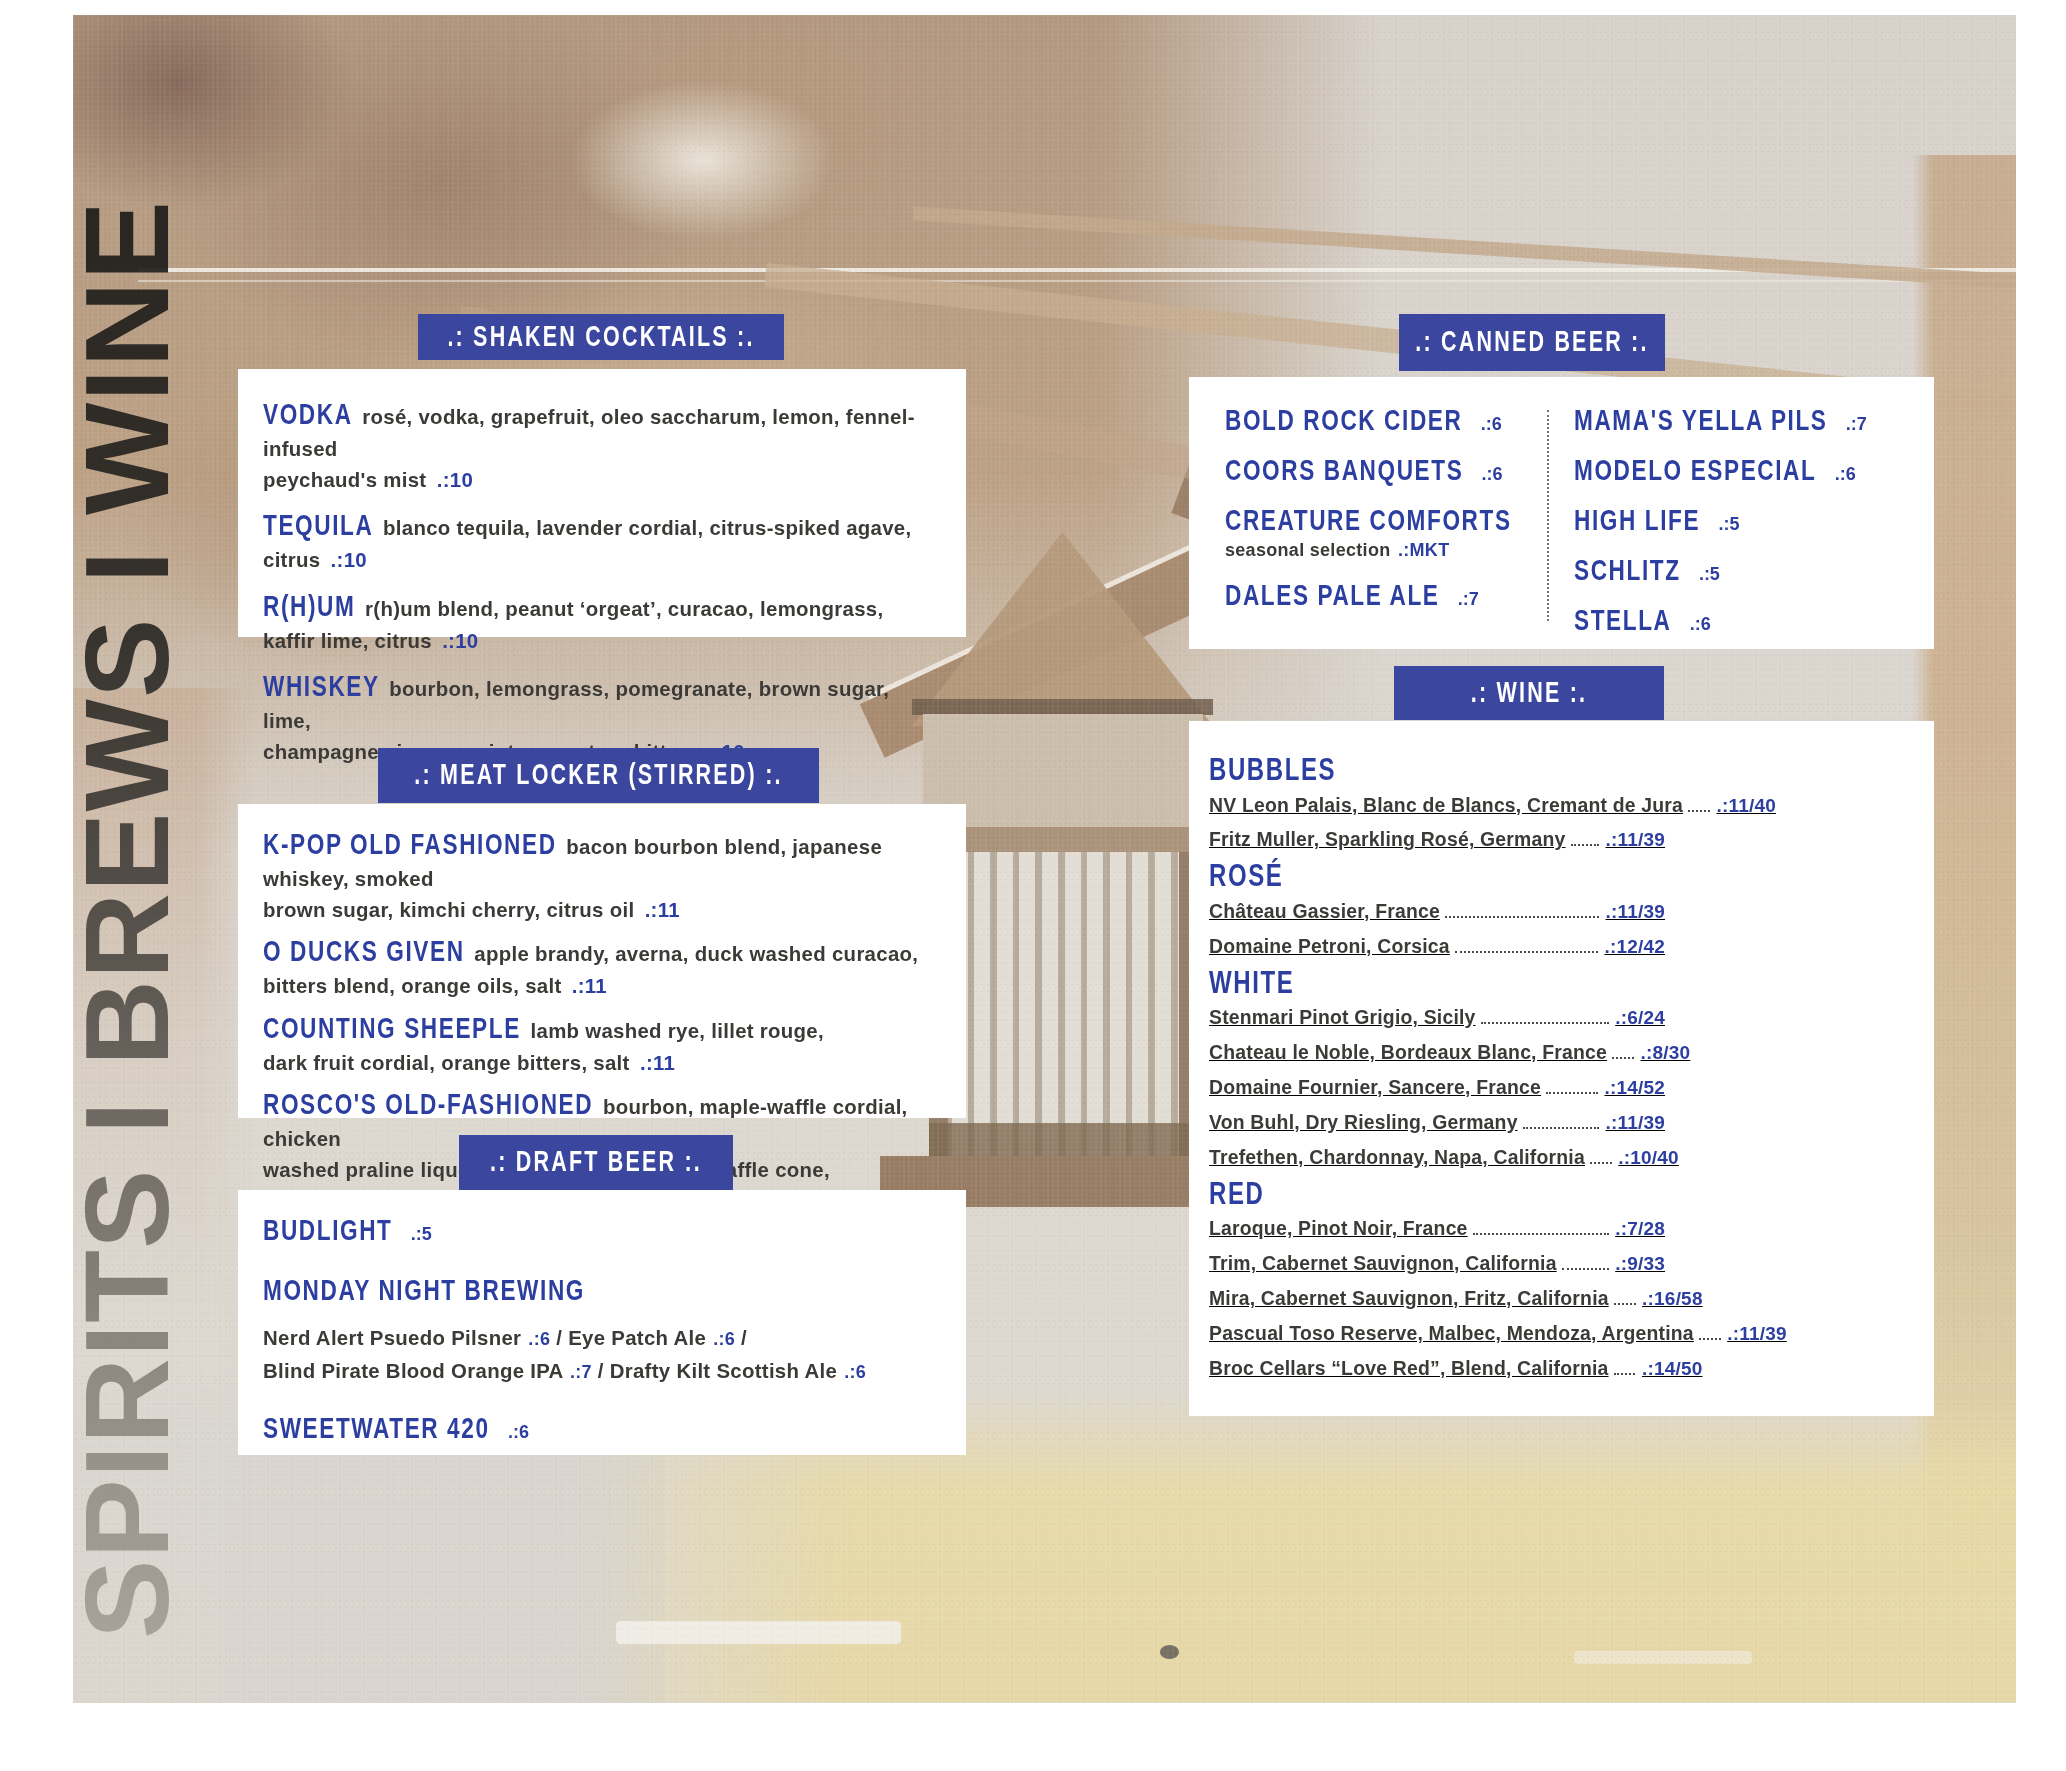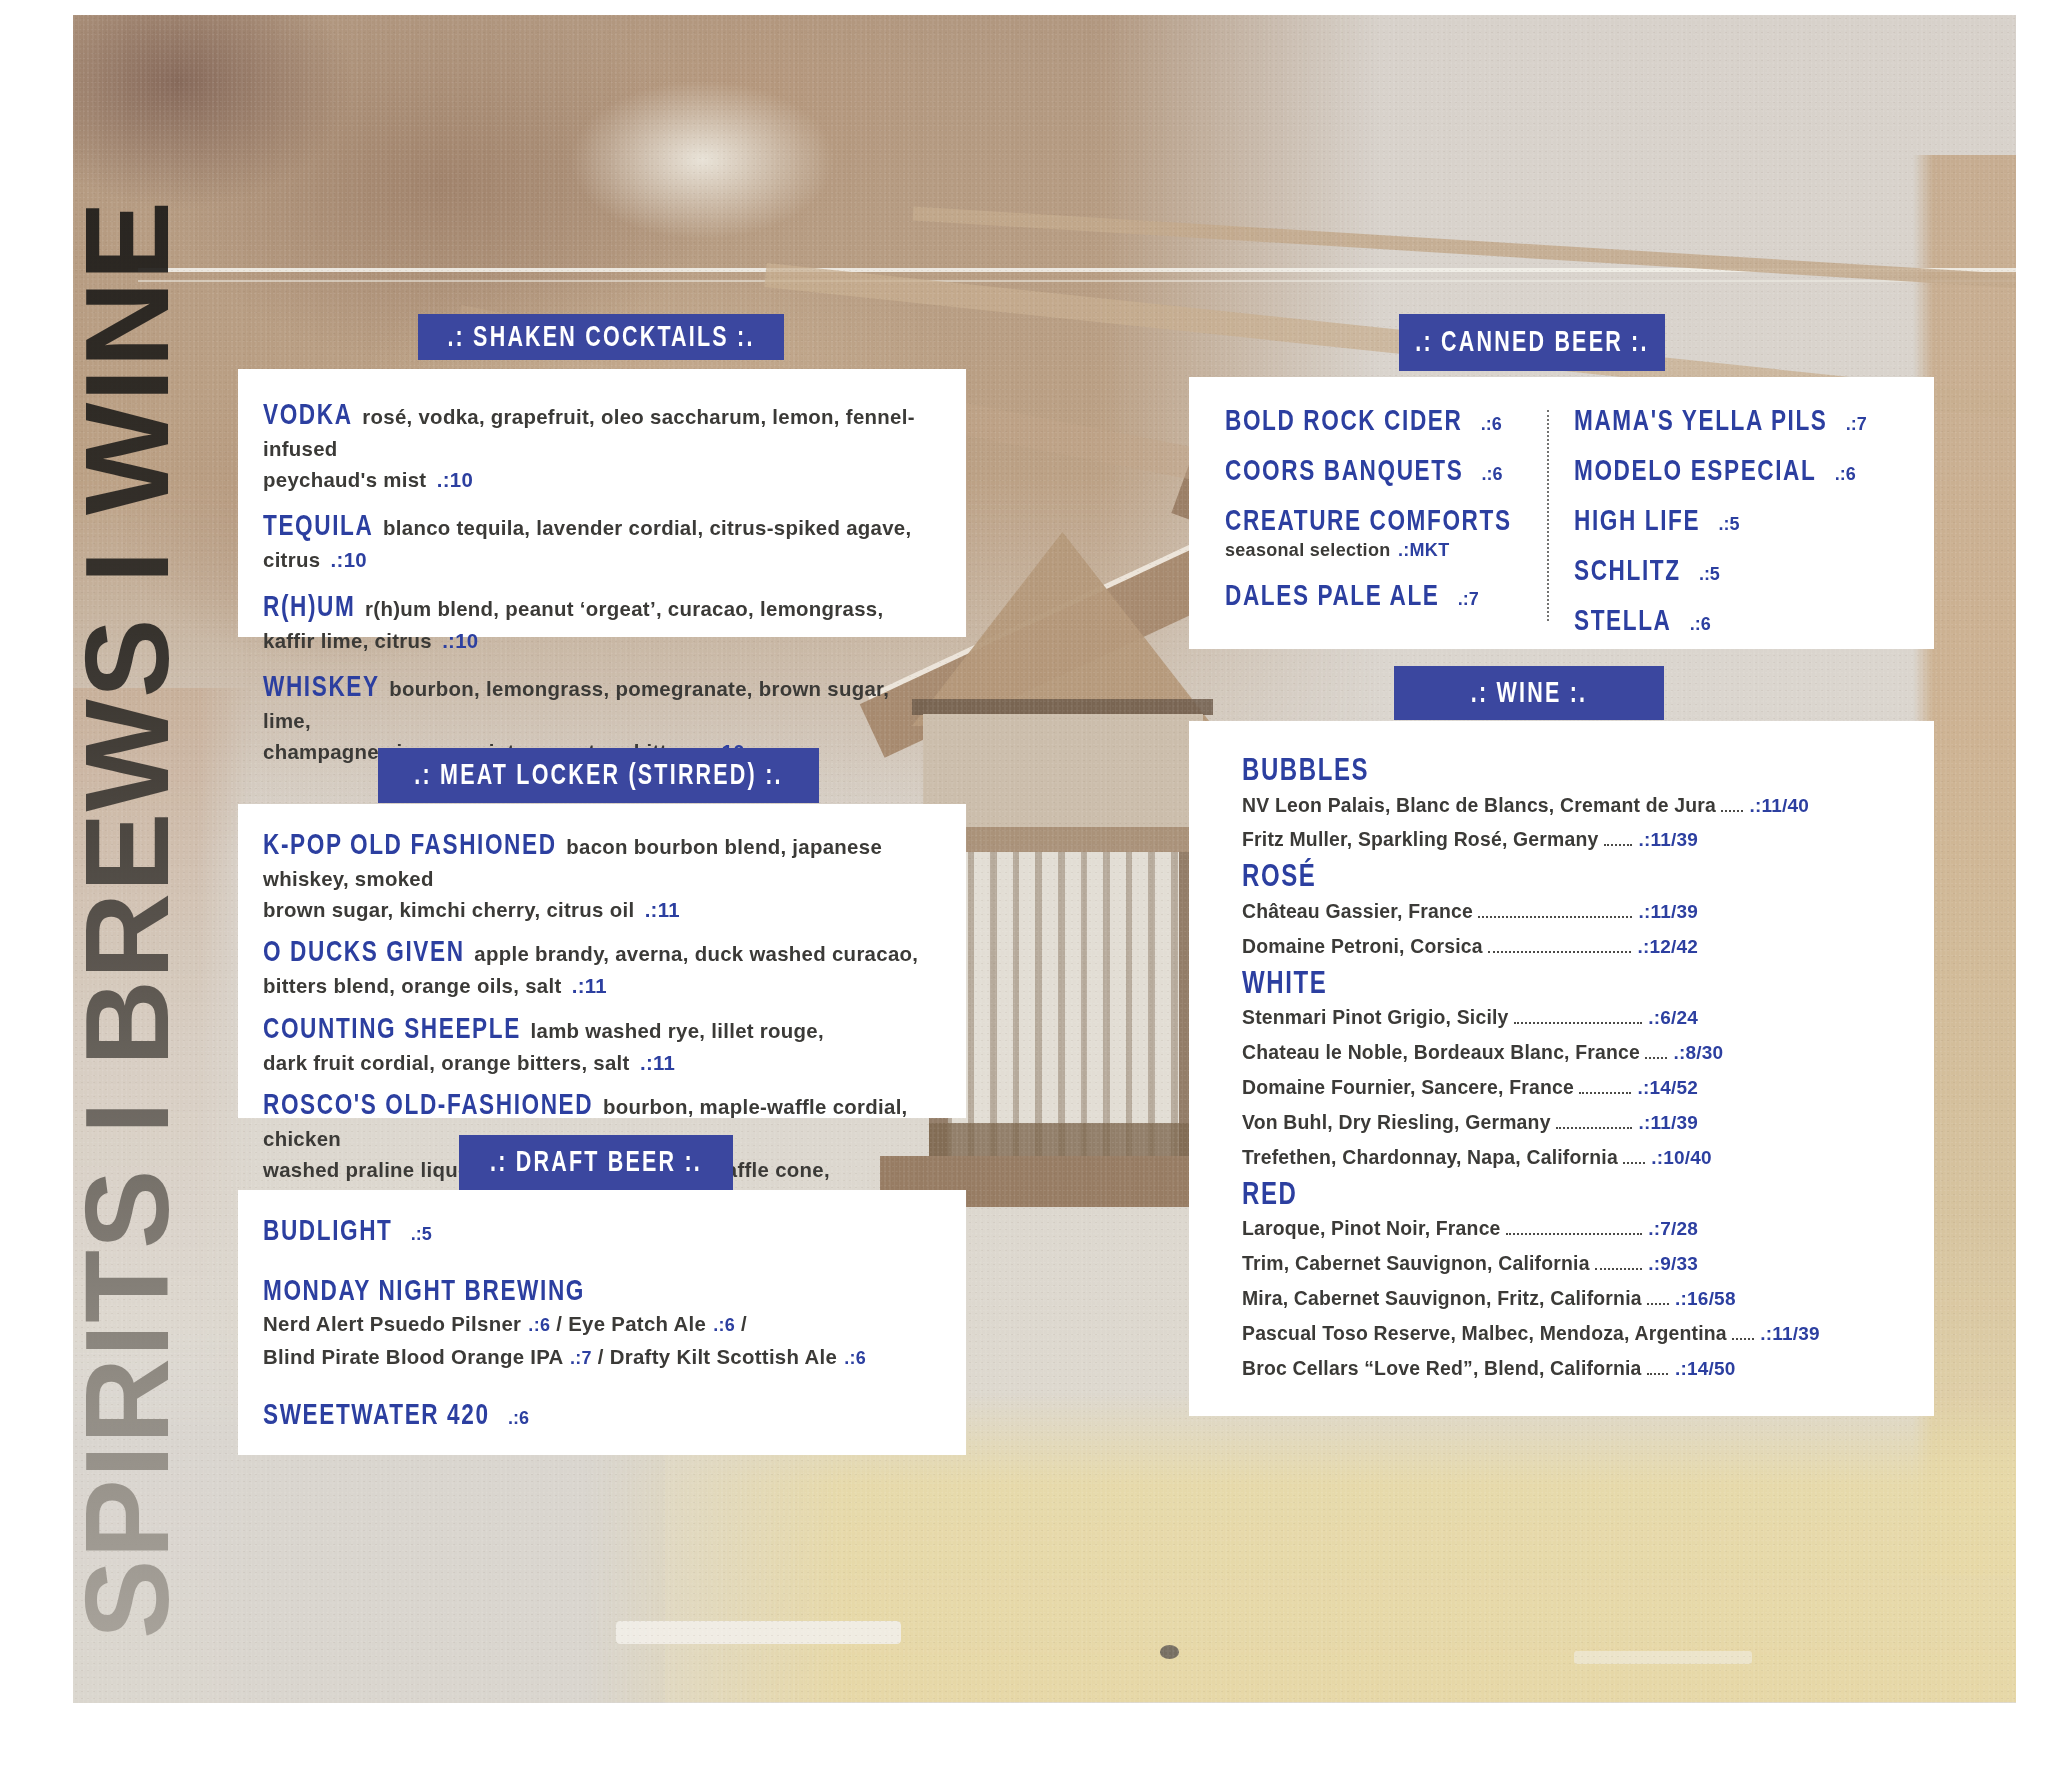--- a/index.html
+++ b/index.html
@@ -95,28 +95,28 @@
          transform:scaleY(1.28);transform-origin:0 76%;margin-right:9.7px;font-weight:bold;white-space:nowrap;}
   .price{color:var(--blue);font-weight:bold;margin-left:4.3px;}
   
   .c-row{margin-bottom:24px;font-size:20.4px;color:var(--text);font-weight:bold;}
   .c-row .price{font-size:18px;margin-left:8.6px;}
   .note{font-size:18px;color:var(--text);font-weight:bold;letter-spacing:0.3px;margin-top:4.3px;}
   .note .price{font-size:18px;margin-left:2.2px;}
   #draft-list{padding:30px 32px 0 25px;}
   #draft-list .c-row:nth-child(1){margin-bottom:34px;}
   #draft-list .c-row.brew{margin-bottom:30px;}
-  .sub{margin-top:2px;}
+  .sub{margin-top:16px;}
   .subline{font-size:20.4px;line-height:1.62;color:var(--text);font-weight:bold;letter-spacing:0.3px;}
   .subline .price{margin-left:1.1px;}
   #canned-left{position:absolute;left:36px;top:33px;width:323px;}
   #canned-right{position:absolute;left:385px;top:33px;width:334px;}
   .divider{position:absolute;left:358px;top:33px;height:211px;border-left:2.7px dotted #50504e;opacity:.8;}
   
-  #wine-list{padding:24px 0 0 53px;width:456px;}
+  #wine-list{padding:24px 0 0 20px;width:456px;text-decoration:underline;}
   .w-head{margin:13px 0 8.6px;}
   .w-head .iname{font-size:24px;margin-right:0;}
   .w-row{display:flex;align-items:baseline;font-size:19.4px;font-weight:bold;color:var(--text);
          letter-spacing:0.2px;margin-bottom:13px;line-height:1.1;}
   .w-label{white-space:nowrap;}
   .dots{flex:1;border-bottom:2.7px dotted #4b4a47;margin:0 6.5px 3.8px 5.4px;min-width:21.5px;}
   .w-price{color:var(--blue);font-weight:bold;font-size:19px;white-space:nowrap;}
 </style>
 </head>
 <body>

